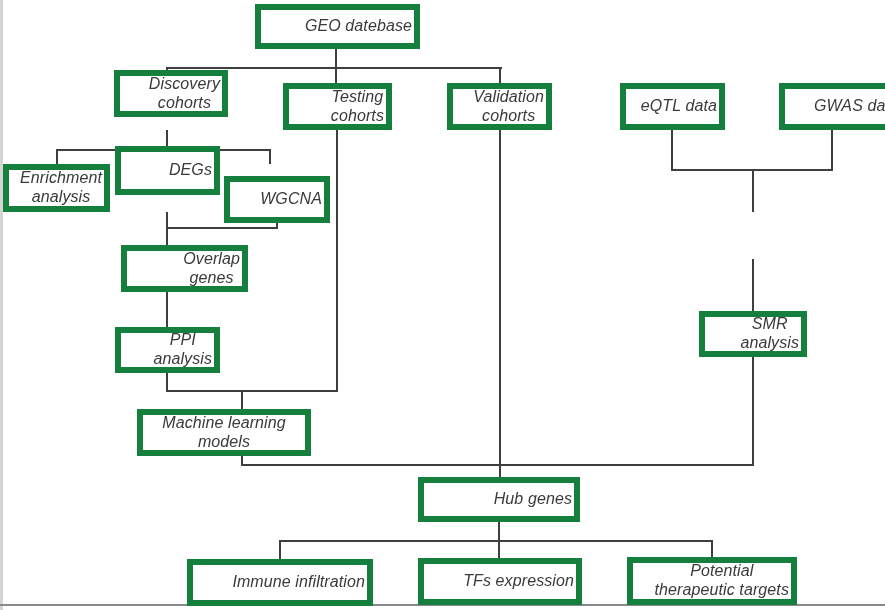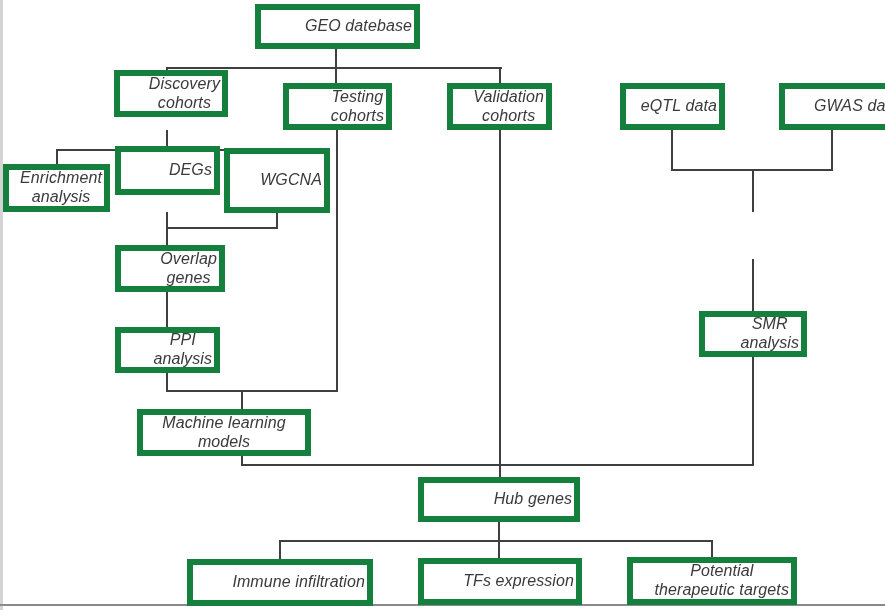--- a/index.html
+++ b/index.html
@@ -119,24 +119,24 @@
   <div class="node" style="left:779px;top:83px;width:128px;height:47px">
     <span class="node-label">GWAS data</span>
   </div>
   <div class="node" style="left:3px;top:164px;width:107px;height:48px">
     <span class="node-label">Enrichment
 analysis</span>
   </div>
   <div class="node" style="left:115px;top:146px;width:105px;height:49px">
     <span class="node-label">DEGs</span>
   </div>
-  <div class="node" style="left:224px;top:148px;width:106px;height:65px">
+  <div class="node" style="left:224px;top:176px;width:106px;height:47px">
     <span class="node-label">WGCNA</span>
   </div>
-  <div class="node" style="left:115px;top:245px;width:110px;height:47px">
+  <div class="node" style="left:121px;top:245px;width:127px;height:47px">
     <span class="node-label">Overlap
 genes</span>
   </div>
   <div class="node" style="left:115px;top:327px;width:105px;height:46px">
     <span class="node-label">PPI
 analysis</span>
   </div>
   <div class="node" style="left:699px;top:311px;width:108px;height:46px">
     <span class="node-label">SMR
 analysis</span>

